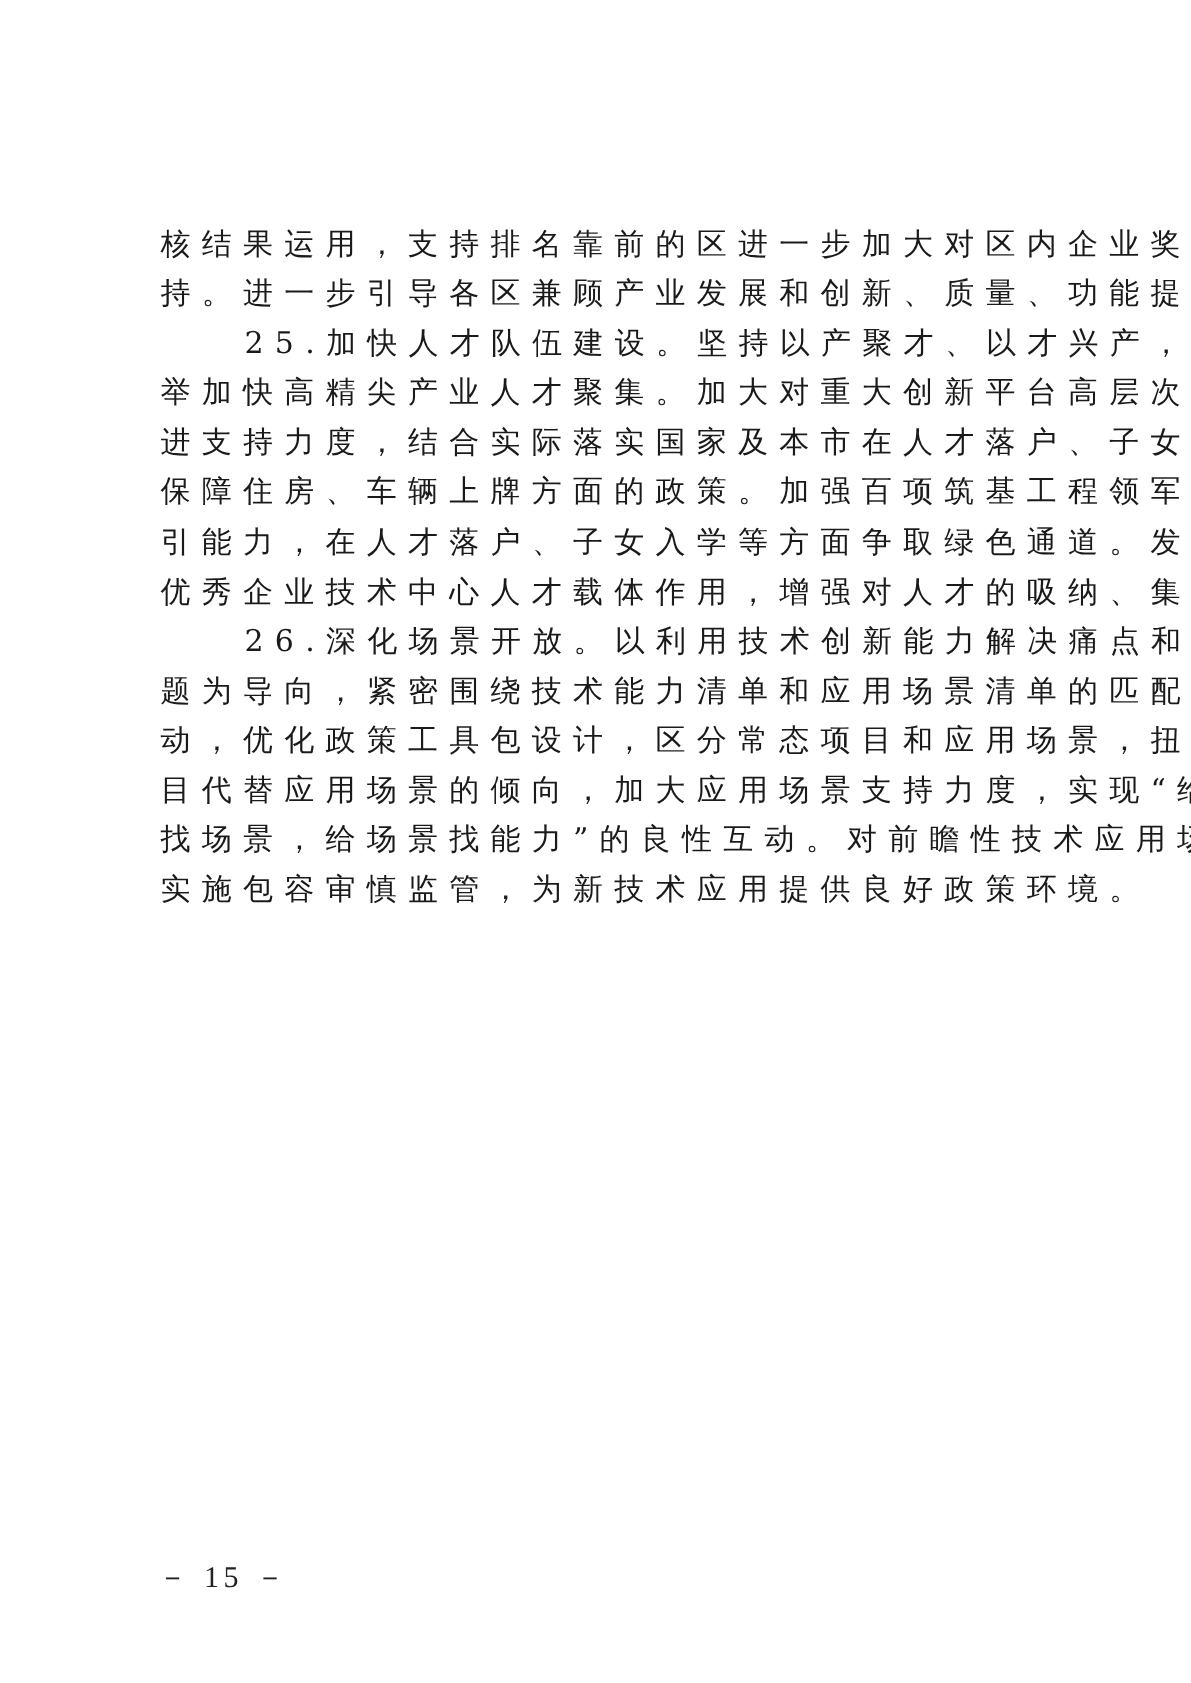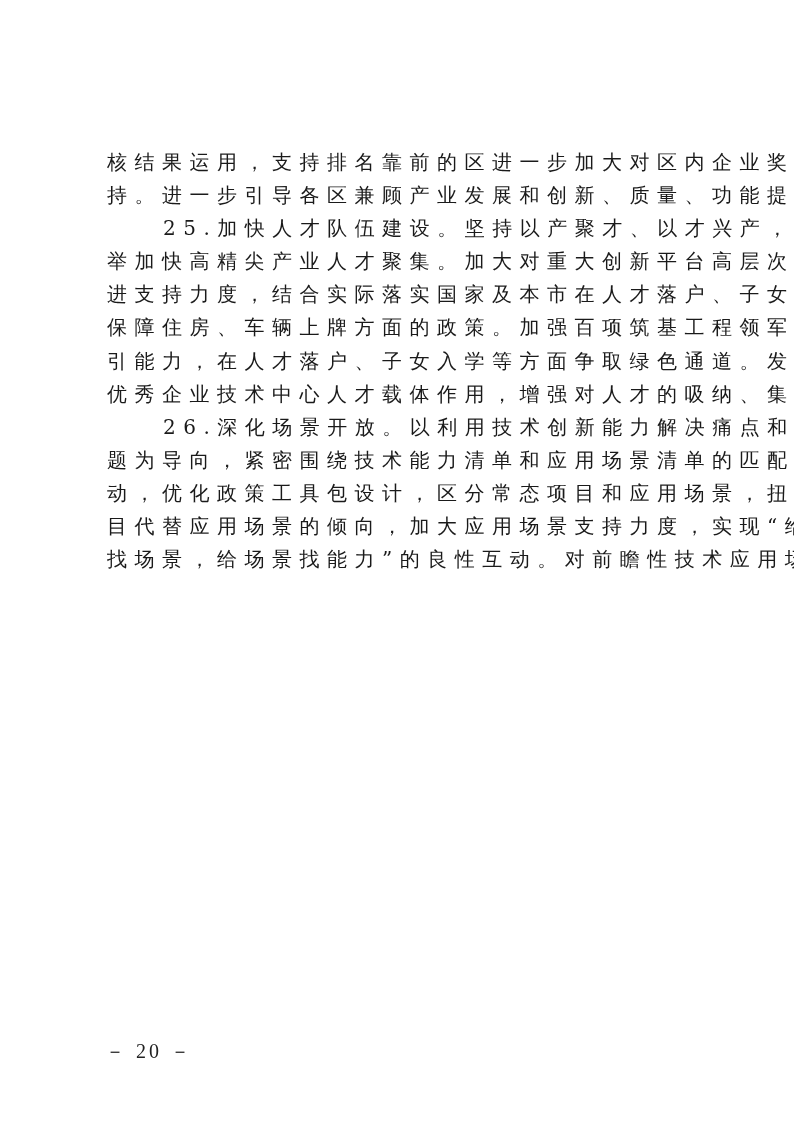--- a/index.html
+++ b/index.html
@@ -61,16 +61,17 @@
     <span class="line">保障住房、车辆上牌方面的政策。加强百项筑基工程领军人才吸</span>
     <span class="line">引能力，在人才落户、子女入学等方面争取绿色通道。发挥千家</span>
     <span class="line">优秀企业技术中心人才载体作用，增强对人才的吸纳、集聚能力。</span>
   </div>
   <div class="para">
     <span class="line" style="padding-left:56px">26.深化场景开放。以利用技术创新能力解决痛点和难点问</span>
     <span class="line">题为导向，紧密围绕技术能力清单和应用场景清单的匹配和互</span>
     <span class="line">动，优化政策工具包设计，区分常态项目和应用场景，扭转以项</span>
     <span class="line">目代替应用场景的倾向，加大应用场景支持力度，实现“给能力</span>
     <span class="line">找场景，给场景找能力”的良性互动。对前瞻性技术应用场景，</span>
+    <span class="line">实施包容审慎监管，为新技术应用提供良好政策环境。</span>
   </div>
 </div>
 
-<div class="footer">－ 20 －</div>
+<div class="footer">－ 15 －</div>
 
 </body></html>

